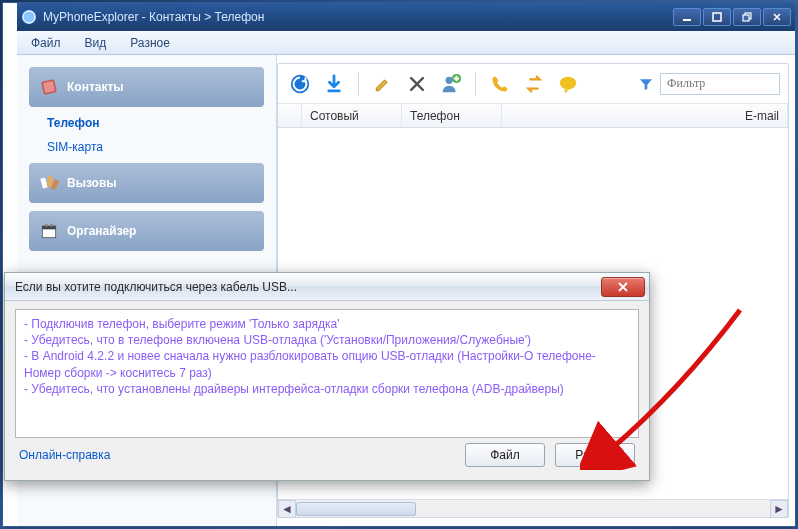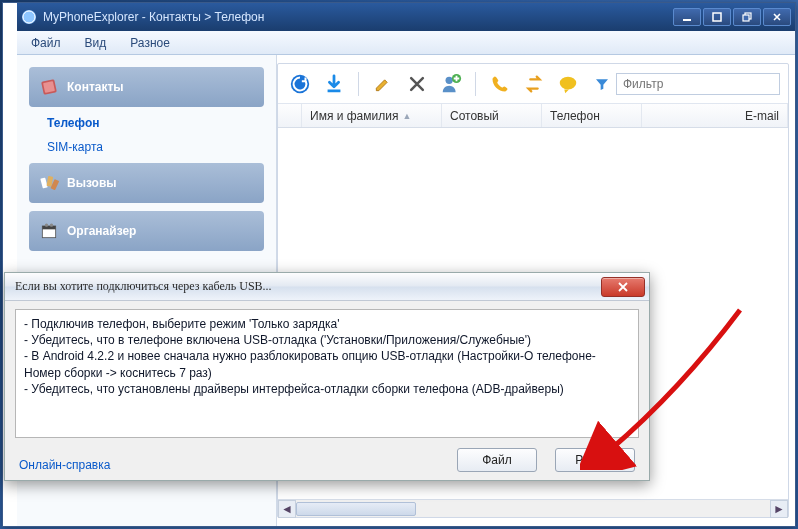--- a/index.html
+++ b/index.html
@@ -24,38 +24,38 @@
   .nav-header { margin: 4px 12px; height: 40px; background: linear-gradient(#aabed8, #8aa4c6); border-radius: 4px; display: flex; align-items: center; color: #fff; font-weight: bold; padding-left: 10px; gap: 8px; cursor: pointer; }
   .nav-header .header-icon { width: 20px; height: 20px; }
   .nav-sub { margin: 2px 24px; padding: 3px 6px; color: #0a5aca; cursor: pointer; }
   .nav-sub.selected { font-weight: bold; }
 
   .main-panel { flex: 1; display: flex; flex-direction: column; background: #fff; border: 1px solid #cfd8e7; margin: 8px 6px 8px 0; border-radius: 2px; min-width: 0; }
   .toolbar { height: 40px; display: flex; align-items: center; padding: 0 8px; gap: 6px; border-bottom: 1px solid #e0e6f0; }
   .tb-btn { width: 28px; height: 28px; display: flex; align-items: center; justify-content: center; cursor: pointer; border-radius: 3px; }
   .tb-sep { width:1px; height:24px; background:#d0d8e6; margin:0 4px;}
   .filter-box { margin-left: auto; display: flex; align-items: center; gap: 6px; }
-  .filter-input { width: 164px; height: 22px; border: 1px solid #c0cde0; padding: 0 6px; color: #666; }
+  .filter-input { width: 120px; height: 22px; border: 1px solid #c0cde0; padding: 0 6px; color: #666; font-family: Liberation Serif, serif; }
 
   .table-header { height: 24px; display: flex; border-bottom: 1px solid #d6dde8; background: linear-gradient(#fdfdfe, #f0f3f8); }
   .th { padding: 4px 8px; border-right: 1px solid #e3e8f0; color: #333; display: flex; align-items: center; gap: 4px; white-space: nowrap; }
   .th:first-child { width: 24px; }
   .table-body { flex: 1; background: #fff; }
   .hscroll { height: 18px; background: #f0f0f0; border-top: 1px solid #d6dde8; position: relative; }
   .hscroll-thumb { position: absolute; left: 18px; top: 2px; width: 120px; height: 14px; background: linear-gradient(#e6ecf6, #cdd9ea); border: 1px solid #b0c0d8; border-radius: 2px; }
   .hscroll-arrow { position: absolute; top: 0; width: 18px; height: 18px; background: #e8edf5; border: 1px solid #c6d0de; display:flex;align-items:center;justify-content:center;color:#546;}
 
   
   .dialog { position: absolute; left: 4px; top: 272px; width: 646px; height: 209px; background: #f0f0f0; border: 1px solid #9aa; box-shadow: 0 4px 14px rgba(0,0,0,0.4); display: flex; flex-direction: column; }
   .dlg-titlebar { height: 28px; background: linear-gradient(#fdfdfe, #e3e9f2 48%, #d6e0ee 52%, #eef3fa); border-bottom: 1px solid #c0c8d4; display: flex; align-items: center; padding: 0 4px 0 10px; }
-  .dlg-title { flex: 1; color: #2a2a2a; font-family: Liberation Serif, serif; }
+  .dlg-title { flex: 1; color: #2a2a2a; }
   .dlg-close { width: 44px; height: 20px; background: linear-gradient(#e67a6e, #c93a2a); border: 1px solid #963028; border-radius: 3px; display: flex; align-items: center; justify-content: center; color: #fff; cursor: pointer; box-shadow: inset 0 1px 0 rgba(255,255,255,0.4); }
   .dlg-body { flex: 1; padding: 8px 10px; display: flex; flex-direction: column; }
-  .dlg-text { flex: 1; background: #fff; border: 1px solid #b6b6b6; padding: 6px 8px; color: #0f172a; line-height: 1.35; overflow: hidden; }
-  .dlg-footer { height: 34px; display: flex; align-items: flex-end; padding: 0 4px; gap: 18px; }
+  .dlg-text { flex: 1; background: #fff; border: 1px solid #b6b6b6; padding: 6px 8px; color: #8b5cf6; line-height: 1.35; overflow: hidden; }
+  .dlg-footer { height: 34px; display: flex; align-items: center; padding: 0 4px; gap: 10px; }
   .link { color: #0a5aca; cursor: pointer; }
   .spacer { flex: 1; }
   .btn { min-width: 80px; height: 24px; background: linear-gradient(#fdfdfe, #e7ecf3); border: 1px solid #9aa6b6; border-radius: 3px; padding: 0 14px; cursor: pointer; color: #222; }
 
   
   .arrow-svg { position: absolute; left: 580px; top: 300px; pointer-events: none; }
 
   .sort-arrow{ color:#9aa6b8; font-size:9px;}
 </style>
 </head>
@@ -189,24 +189,20 @@
         <div class="filter-box">
           <svg width="16" height="16" viewBox="0 0 24 24">
               <path d="M3 5h18l-7 8v6l-4 2v-8L3 5z" fill="#3a8ad8"></path>
             </svg>
           <input class="filter-input" placeholder="Фильтр" style="">
         </div>
       </div>
 
       <div class="table-header">
         <div class="th"></div>
-        <div class="th" style="width:140px">
-            <span>Имя и фамилия</span>
-            <span class="sort-arrow">▲</span>
-          </div>
         <div class="th" style="width:100px">Сотовый</div>
         <div class="th" style="width:100px">Телефон</div>
         <div class="th" style="flex:1; justify-content:flex-end;">E-mail</div>
       </div>
       <div class="table-body"></div>
       <div class="hscroll">
         <div class="hscroll-arrow" style="left:0">◄</div>
         <div class="hscroll-thumb"></div>
         <div class="hscroll-arrow" style="right:0">►</div>
       </div>

